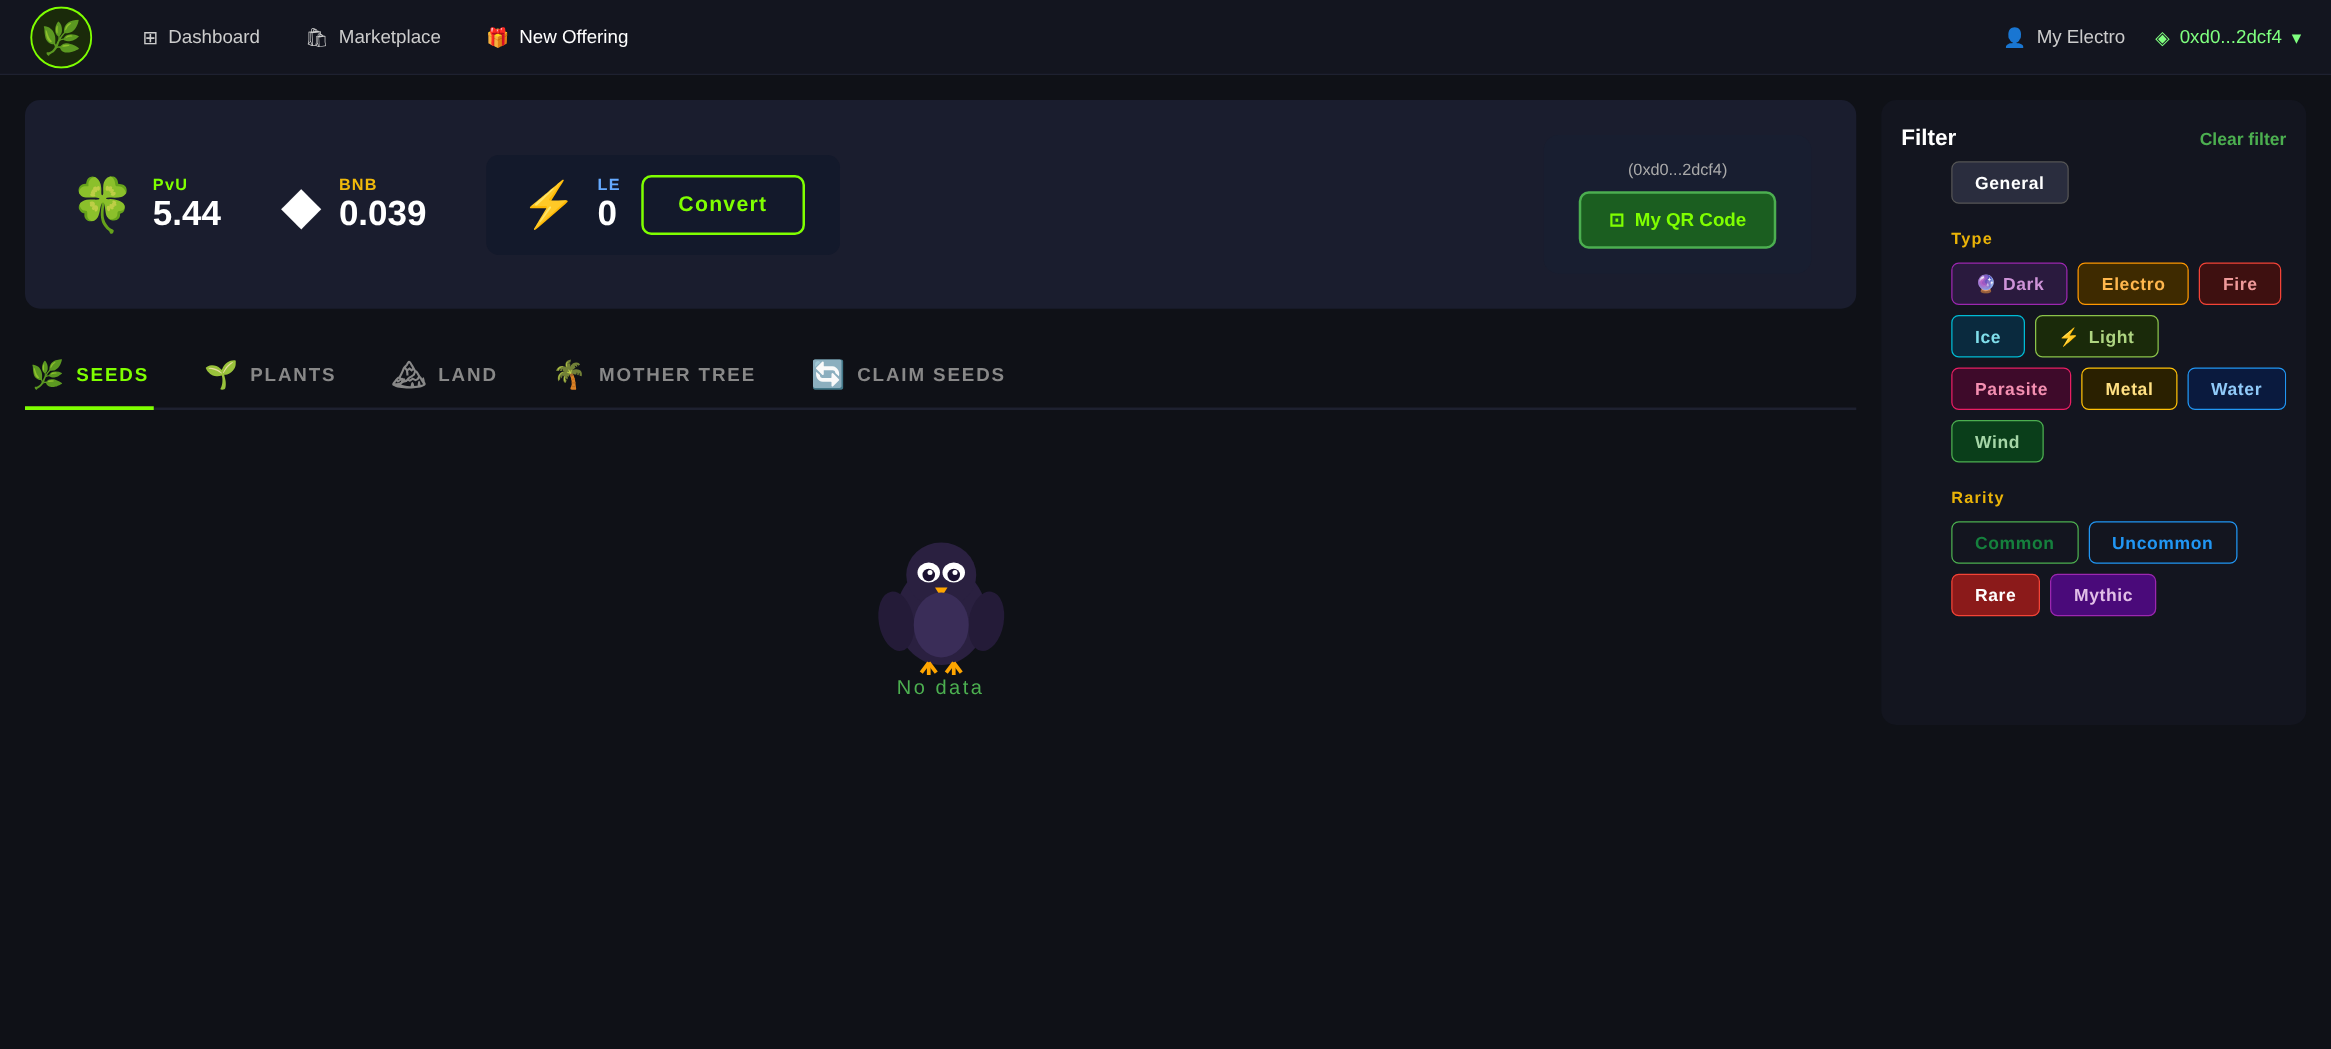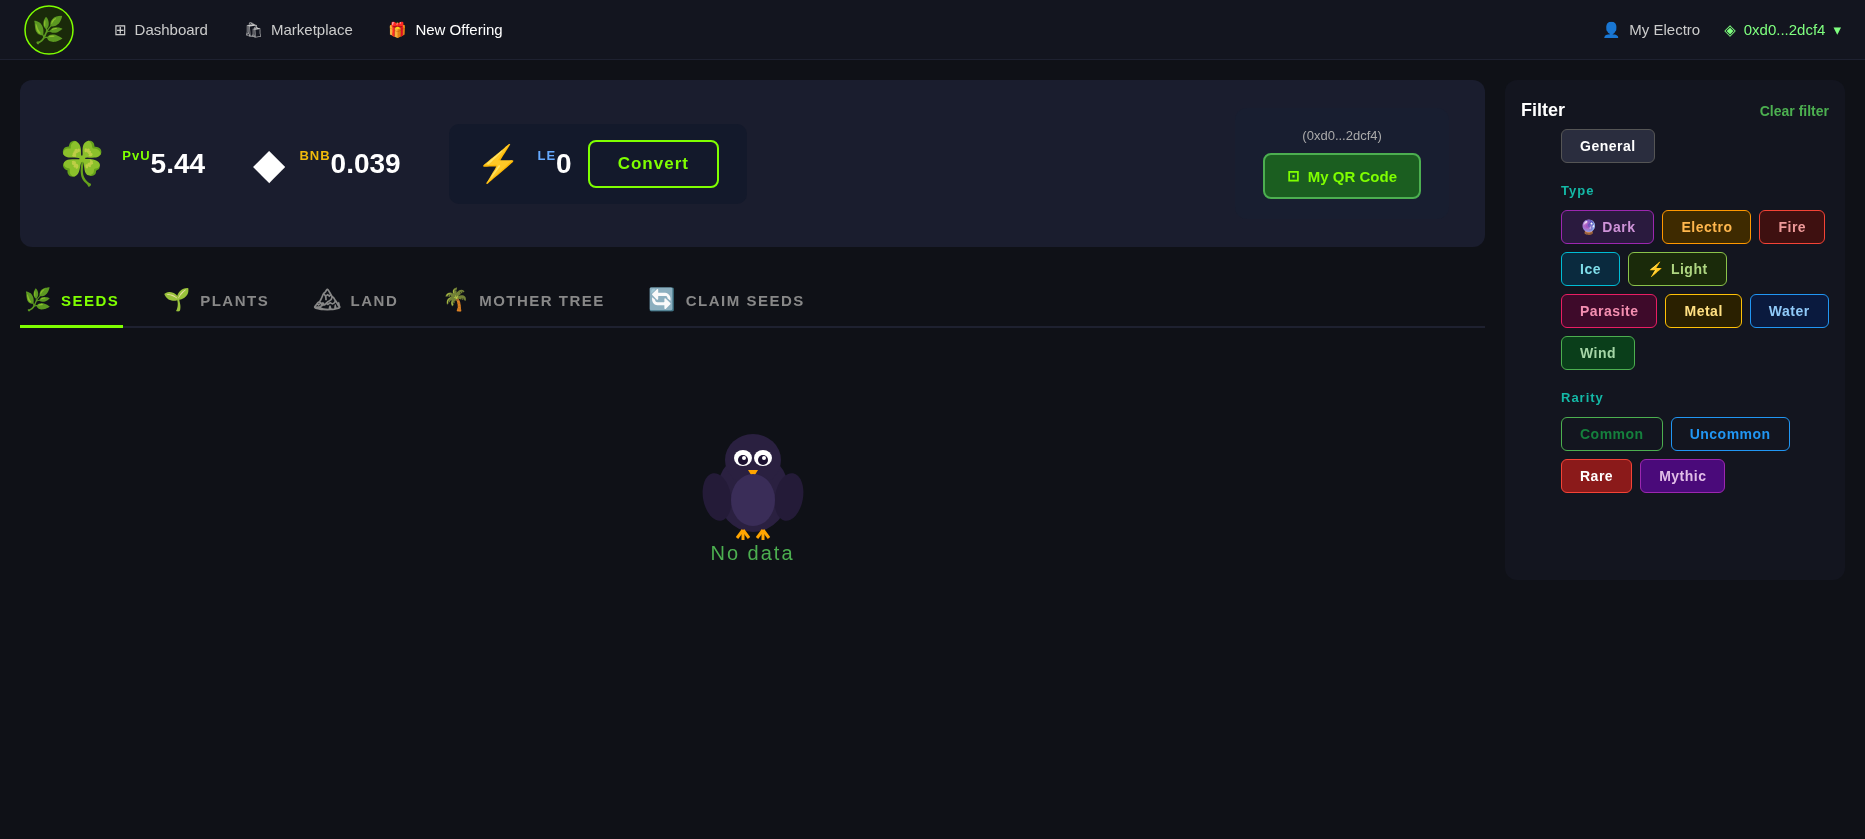--- a/index.html
+++ b/index.html
@@ -93,21 +93,21 @@
       display: flex;
       align-items: center;
       gap: 14px;
     }
     .balance-icon {
       font-size: 42px;
       line-height: 1;
     }
     .balance-info {
       display: flex;
-      flex-direction: row;
+      flex-direction: column;
     }
     .balance-label {
       font-size: 13px;
       font-weight: 700;
       color: #7fff00;
       letter-spacing: 1px;
     }
     .balance-label.bnb { color: #f0b90b; }
     .balance-label.le { color: #6af; }
     .balance-value {
@@ -210,21 +210,21 @@
     
     .no-data-area {
       display: flex;
       flex-direction: column;
       align-items: center;
       justify-content: center;
       padding: 60px 0;
     }
     .no-data-text {
       color: #4caf50;
-      font-size: 20px;
+      font-size: 16px;
       letter-spacing: 2px;
     }
 
     
     .sidebar {
       width: 340px;
       background: #13151f;
       border-radius: 12px;
       padding: 20px 16px;
       display: flex;
@@ -250,21 +250,21 @@
       font-size: 14px;
       cursor: pointer;
       font-weight: 600;
     }
 
     .filter-section {
       margin-bottom: 20px;
       margin-left: 40px;
     }
     .filter-section-title {
-      color: #14b8a6;
+      color: #eab308;
       font-size: 13px;
       font-weight: 600;
       margin-bottom: 12px;
       letter-spacing: 1px;
     }
 
     .filter-btn-group {
       display: flex;
       flex-wrap: wrap;
       gap: 8px;

